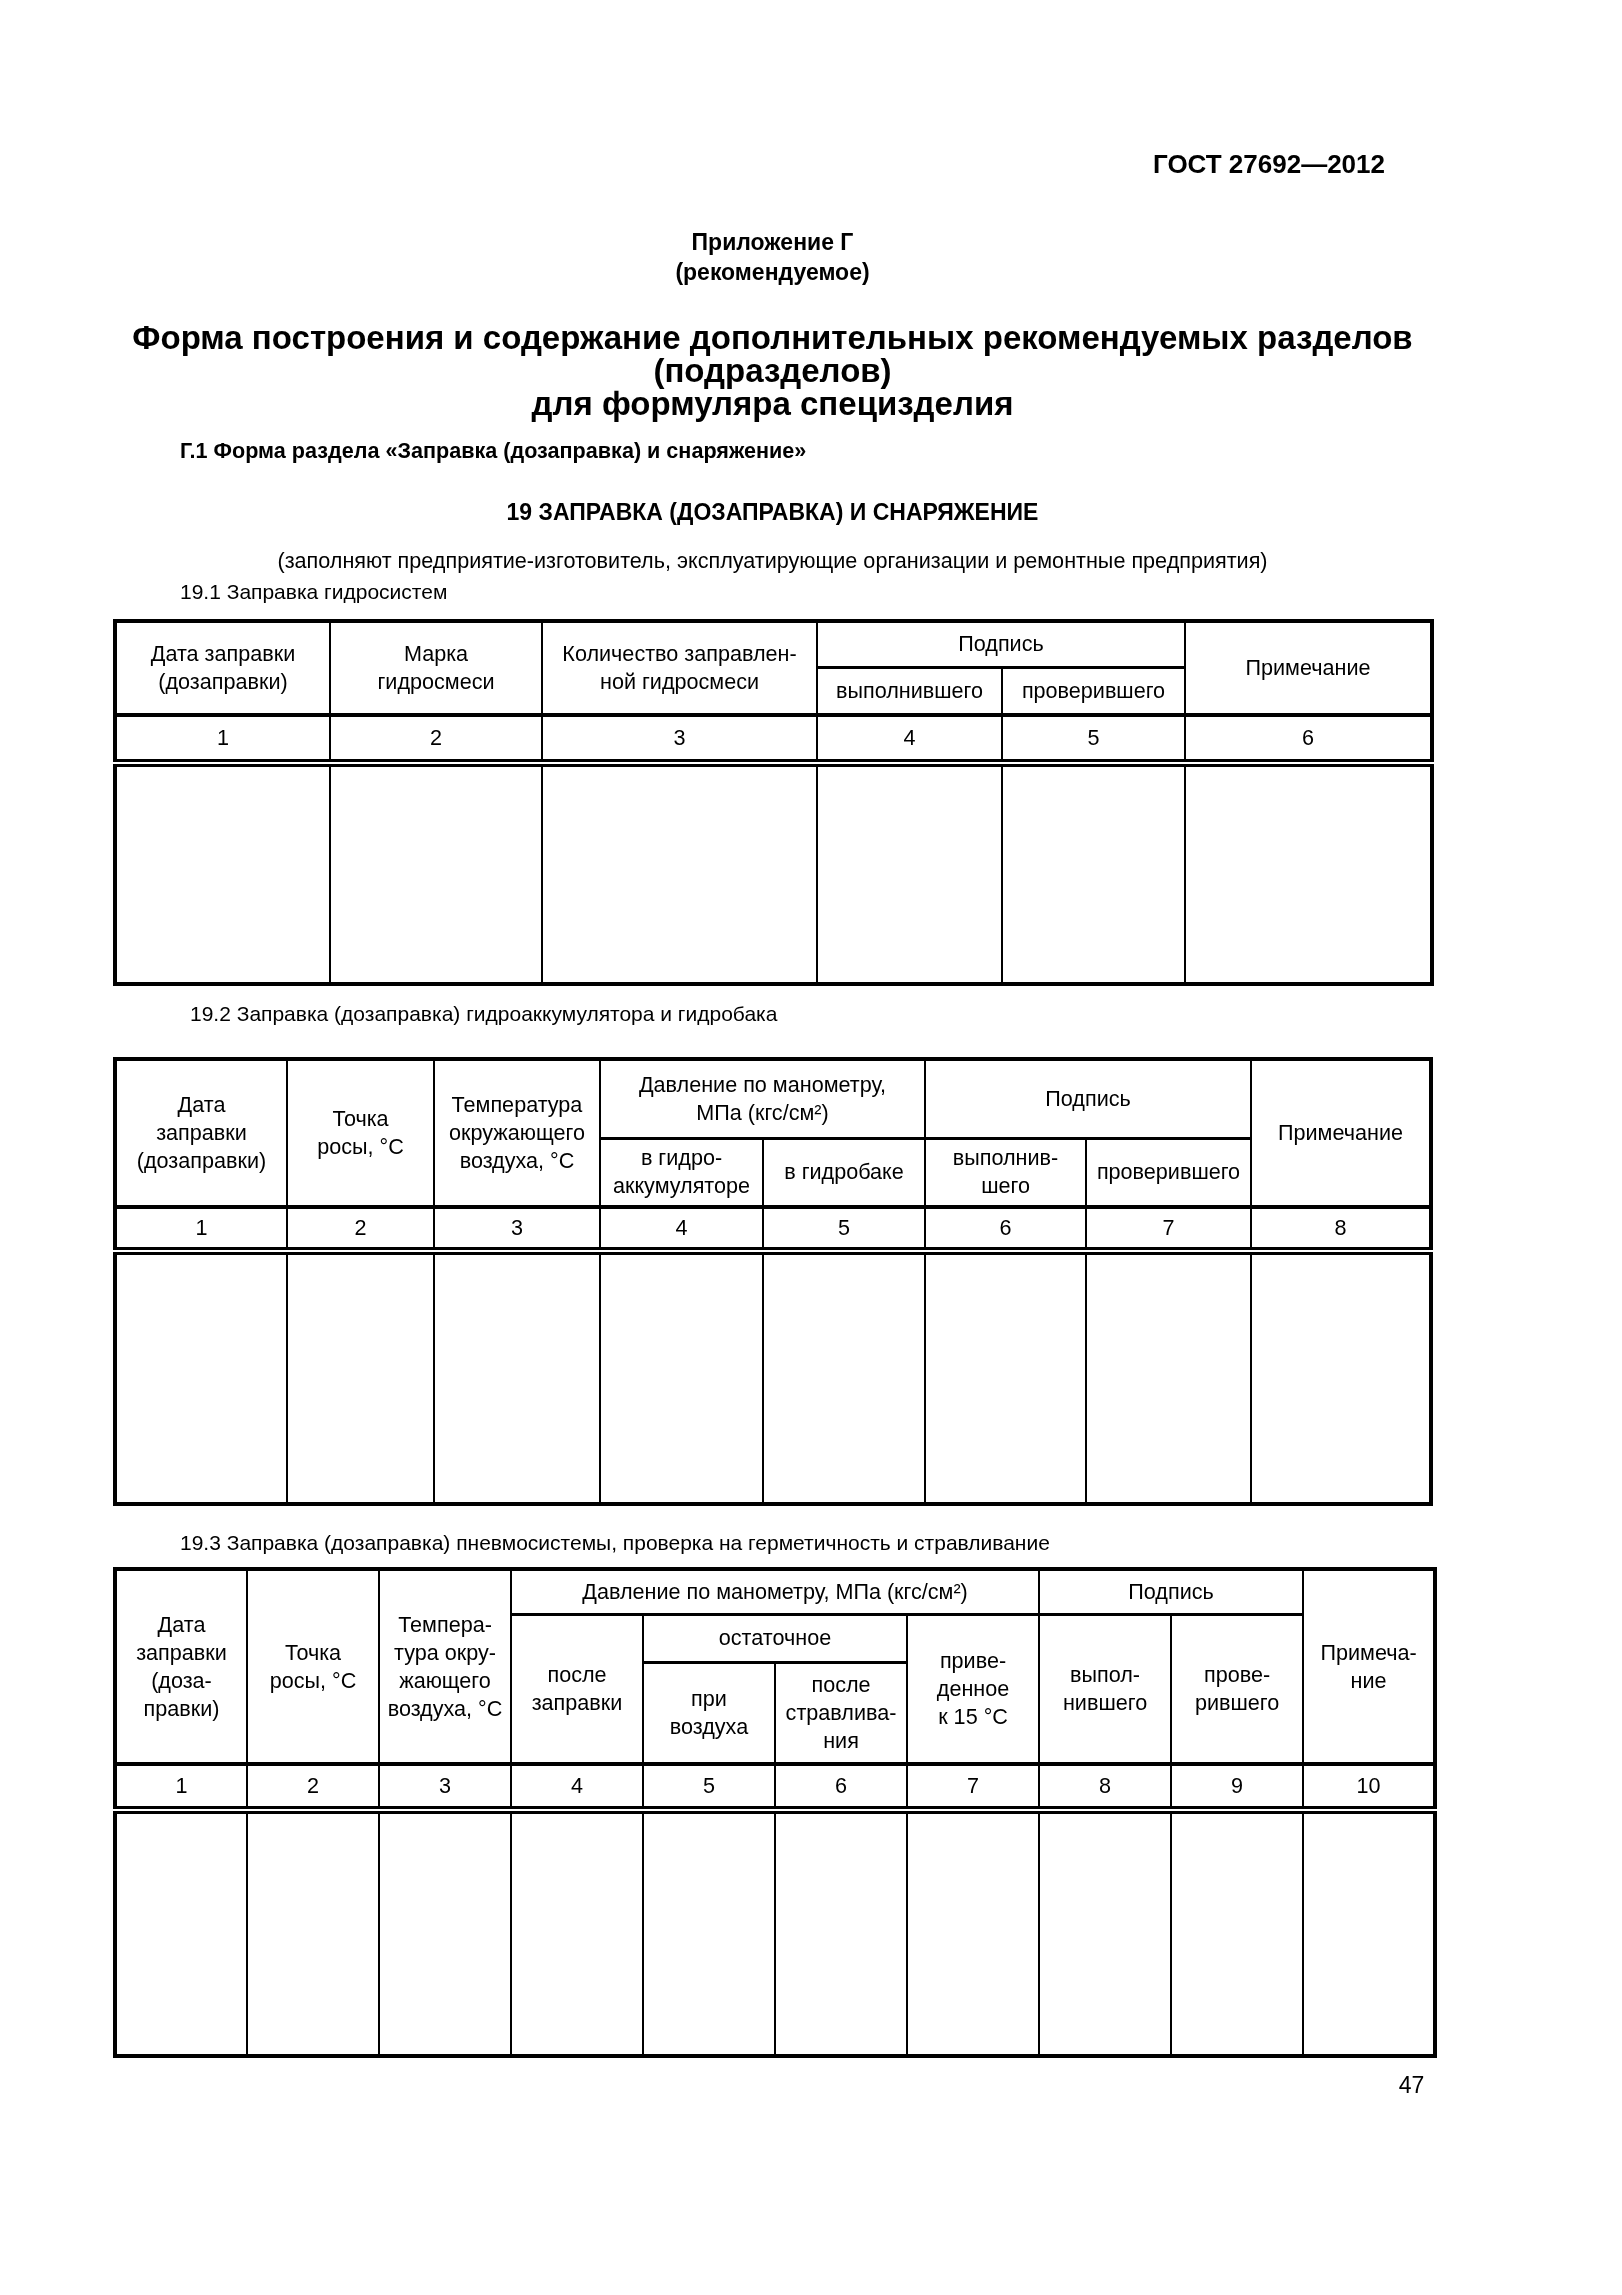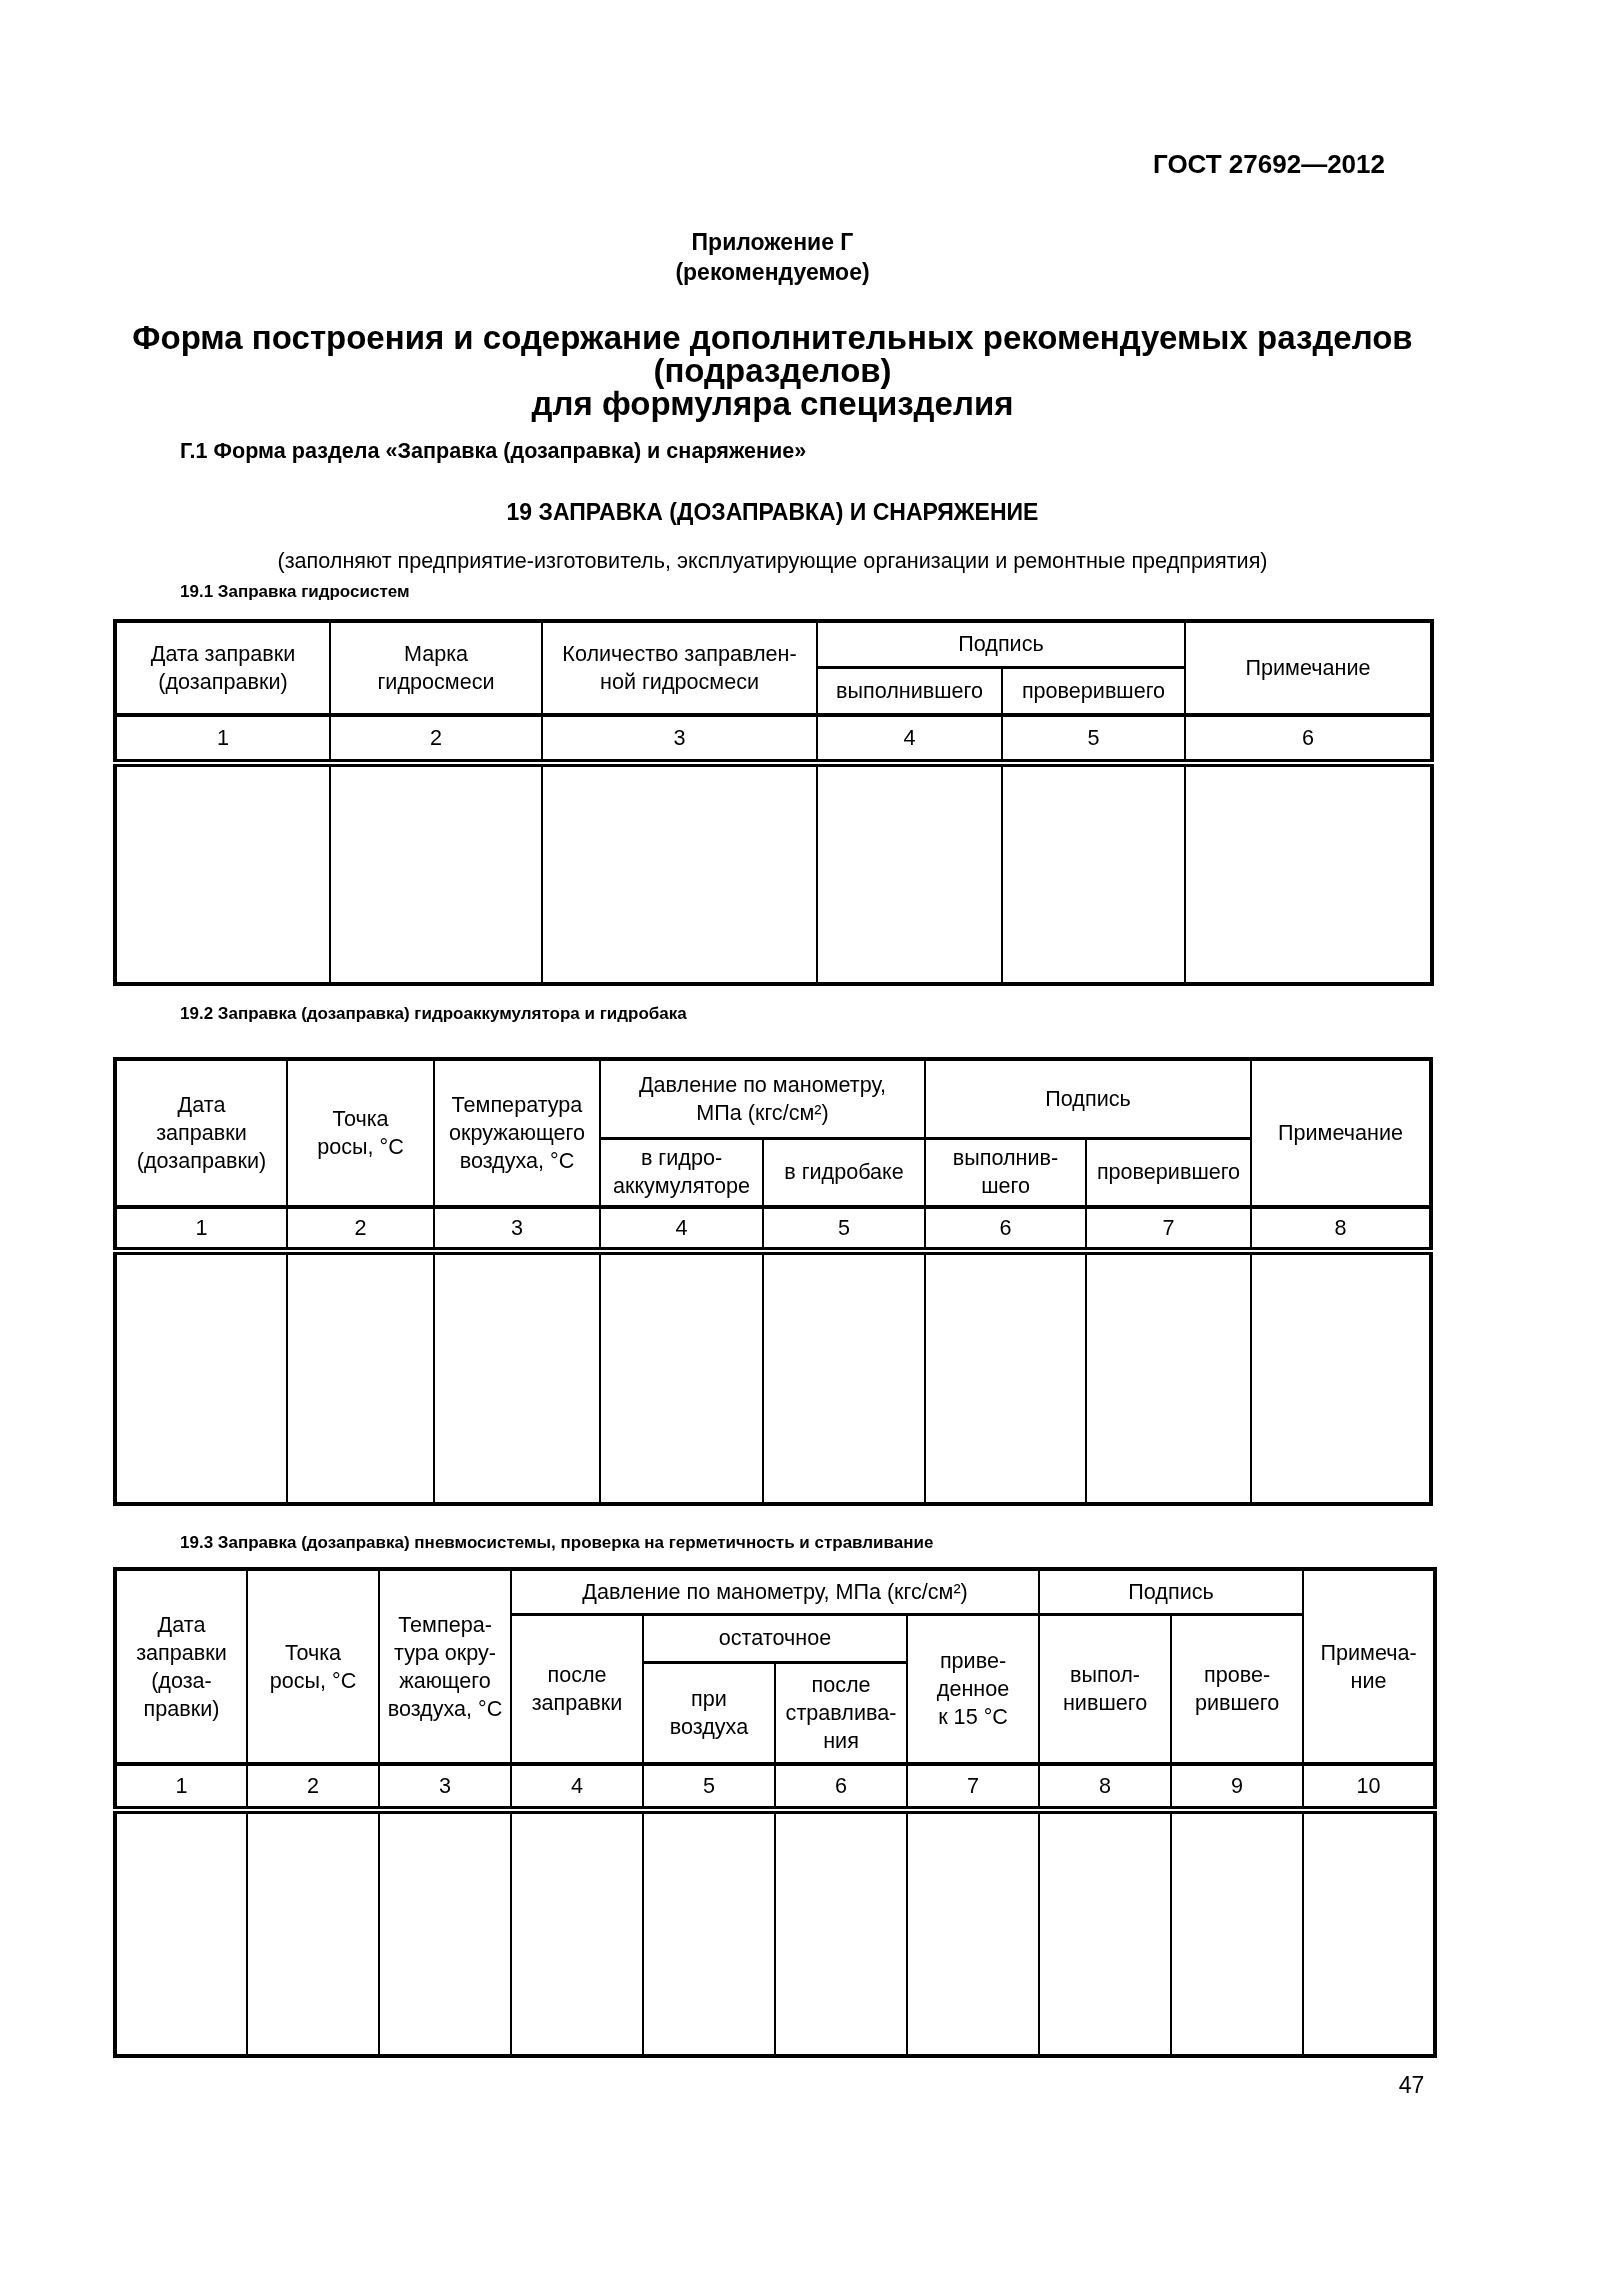--- a/index.html
+++ b/index.html
@@ -9,23 +9,23 @@
   }
   .abs{position:absolute;}
   .doc-number{top:149px;right:190px;font-size:26px;font-weight:bold;line-height:31px;}
   .centerband{left:115px;width:1315px;text-align:center;}
   .app-label{top:228px;font-size:23px;font-weight:bold;line-height:29px;}
   .app-type{top:258px;font-size:23px;font-weight:bold;line-height:29px;}
   .doc-title{top:321px;font-size:33px;font-weight:bold;line-height:33px;}
   .h-g1{top:437px;left:180px;font-size:21.6px;font-weight:bold;line-height:27.5px;}
   .h-main{top:498px;font-size:23px;font-weight:bold;line-height:29px;}
   .h-note{top:531px;font-size:21.6px;line-height:27.5px;margin-top:16px;}
-  .caption{left:180px;font-size:17px;font-weight:bold;line-height:27.5px;}
+  .caption{left:180px;font-size:21px;font-weight:normal;line-height:27.5px;}
   .cap1{top:578px;}
-  .cap2{top:1000px;}
+  .cap2{top:1000px;margin-left:10px;}
   .cap3{top:1529px;}
   .page-num{top:2072px;left:1382px;width:59px;text-align:center;font-size:23px;line-height:27.5px;}
 
   table.t{
     position:absolute;left:113px;width:1320px;
     border-collapse:collapse;table-layout:fixed;
     border:4.6px solid #000;background:#fff;
   }
   table.t1{top:619px;height:367px;border-radius:21px;}
   table.t2{top:1057px;height:449px;}

